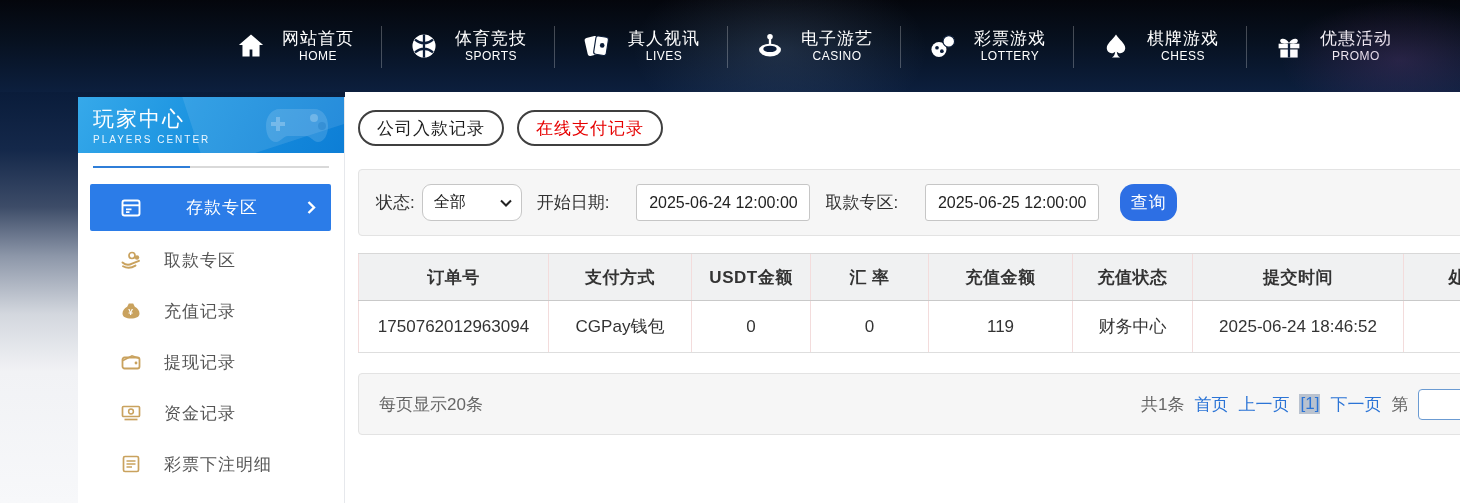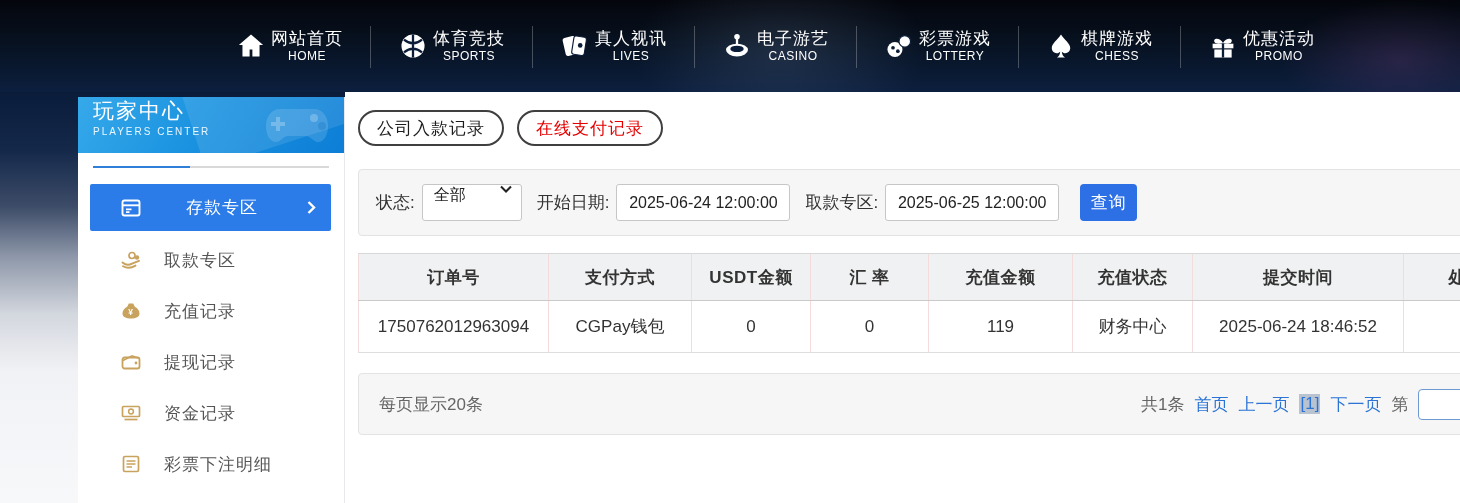--- a/index.html
+++ b/index.html
@@ -20,21 +20,21 @@
   .topnav::before {
     content:""; position:absolute; left:620px; top:-40px; width:320px; height:180px;
     background:radial-gradient(ellipse at center, rgba(150,180,220,.16), rgba(0,0,0,0) 65%);
   }
   .topnav::after {
     content:""; position:absolute; left:1280px; top:0; width:240px; height:120px;
     background:radial-gradient(ellipse at center, rgba(120,70,140,.28), rgba(0,0,0,0) 70%);
   }
   .nav-items { position:absolute; left:208px; top:0; height:92px; display:flex; align-items:center; }
   .nav-item {
-    position:relative; display:flex; align-items:center; gap:4px;
+    position:relative; display:flex; align-items:center; gap:15px;
     padding:0 27px; height:92px; cursor:pointer;
   }
   .nav-item + .nav-item::before {
     content:""; position:absolute; left:0; top:26px; height:42px; width:1px;
     background:rgba(255,255,255,.25);
   }
   .nav-icon { width:32px; height:32px; display:flex; align-items:center; justify-content:center; }
   .nav-icon svg { width:30px; height:30px; }
   .nav-text { display:flex; flex-direction:column; align-items:center; line-height:1.25; }
   .nav-zh { color:#fff; font-size:17px; letter-spacing:1px; }
@@ -47,21 +47,21 @@
   }
 
   
   .sidebar {
     position:absolute; left:78px; top:97px; width:267px; height:406px;
     background:#fff; border-right:1px solid #e6e8ec;
   }
   .side-header {
     position:relative; height:56px; overflow:hidden;
     background:linear-gradient(120deg,#36a9ea 0%,#1b93e0 45%,#0d7ed6 100%);
-    padding:0 0 0 15px;
+    padding:8px 0 0 15px;
   }
   .side-header::after {
     content:""; position:absolute; left:110px; top:-40px; width:220px; height:80px;
     background:rgba(255,255,255,.10); transform:rotate(-18deg);
   }
   .side-title { color:#fff; font-size:21px; letter-spacing:2px; }
   .side-sub { color:#eaf6ff; font-size:10px; letter-spacing:2px; margin-top:1px; }
   .gamepad { position:absolute; right:8px; top:6px; opacity:.85; }
   .side-section { margin:17px 15px 0 15px; font-size:20px; color:#909090; letter-spacing:1px; }
   .side-underline {
@@ -97,31 +97,31 @@
   .tab.active { color:#e60000; }
 
   .filter {
     margin:23px 0 0 13px; width:1245px; height:67px;
     background:#f6f6f6; border:1px solid #e3e3e3; border-radius:4px;
     display:flex; align-items:center; padding-left:17px; gap:7px;
   }
   .f-label { font-size:17px; color:#333; white-space:nowrap; }
   .f-label.gap { margin-left:8px; }
   .select-box {
-    width:100px; height:37px; background:#fff; border:1px solid #c6c6c6; border-radius:3px;
-    display:flex; justify-content:space-between;
+    width:100px; height:37px; background:#fff; border:1px solid #c6c6c6; border-radius:9px;
+    display:flex; align-items:center; justify-content:space-between;
     padding:0 9px 0 11px; font-size:16px; color:#222; cursor:pointer;
   }
   .date-input {
     width:174px; height:37px; background:#fff; border:1px solid #c6c6c6; border-radius:3px;
-    text-align:center; font-size:16px; color:#222; font-family:"Liberation Sans","DejaVu Sans",sans-serif;
+    text-align:center; font-size:16px; color:#222; font-family:"Liberation Sans","DejaVu Sans",sans-serif;margin-left:20px;
   }
   .btn-query {
     margin-left:14px; width:57px; height:37px;
-    background:#2d6fe4; color:#fff; border:none; border-radius:4px;
+    background:#2d6fe4; color:#fff; border:none; border-radius:14px;
     font-size:17px; letter-spacing:1px; cursor:pointer;
     font-family:"Liberation Sans","DejaVu Sans",sans-serif;
   }
 
   table.records {
     margin:17px 0 0 13px; width:1205px; border-collapse:collapse; table-layout:fixed; background:#fff;
   }
   table.records th {
     height:47px; background:#f0f1f2; font-weight:bold; font-size:17px; color:#333;
     border-top:1px solid #d8d8d8; border-bottom:1px solid #c9c9c9;

